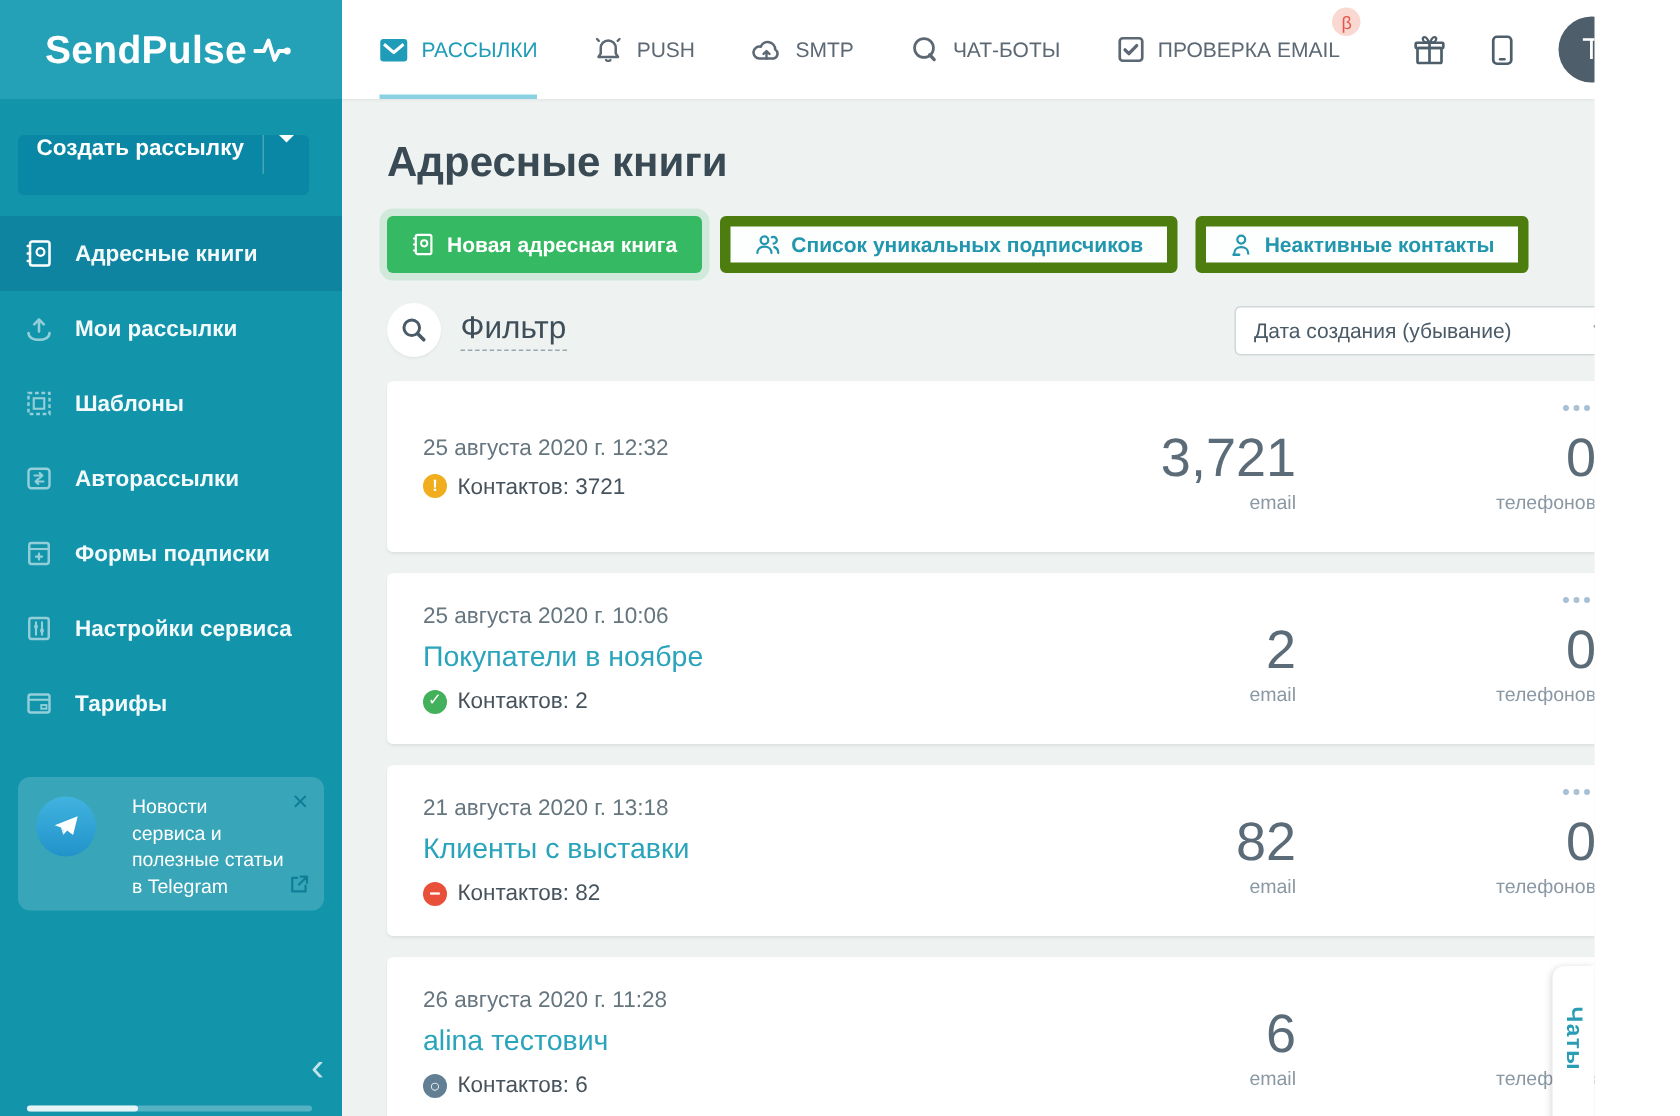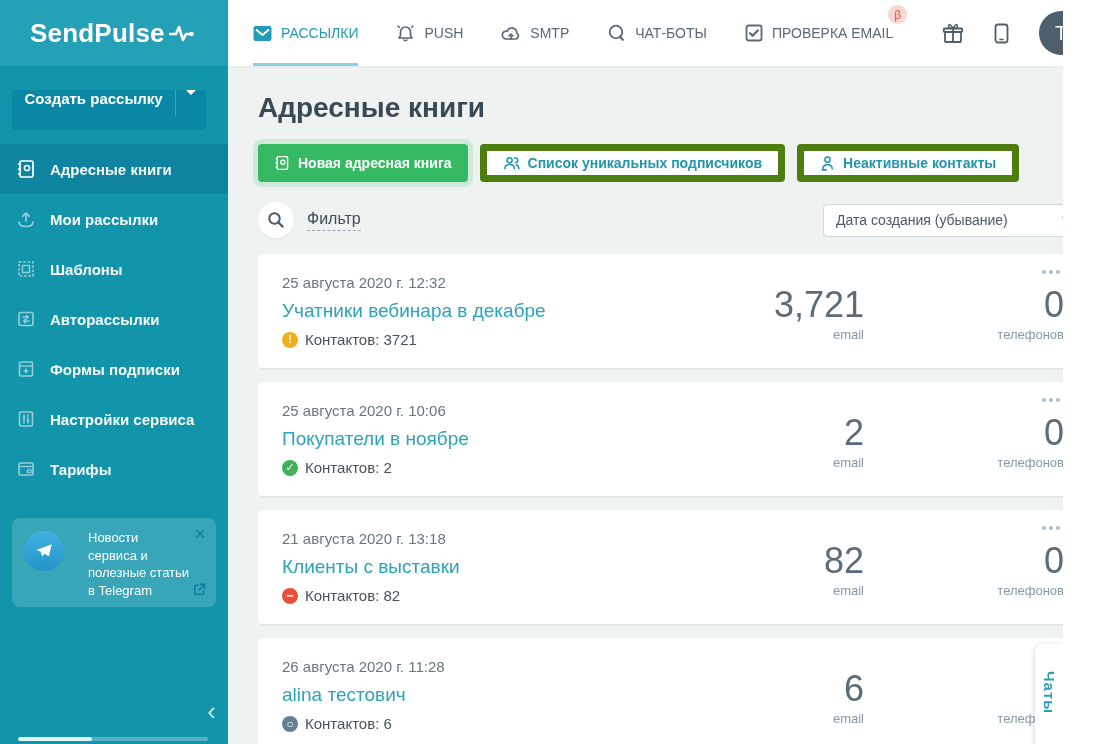--- a/index.html
+++ b/index.html
@@ -58,21 +58,21 @@
   .title-row { display:flex; align-items:center; justify-content:space-between; }
   .page-title { font-size:28px; color:#3a4a54; font-weight:bold; }
   .actions-row { margin-top:20px; display:flex; gap:12px; }
   .btn { height:38px; border-radius:4px; font-size:14px; font-weight:bold; display:flex; align-items:center; gap:8px;
          padding:0 16px; cursor:pointer; font-family:inherit; }
   .btn-green { background:#35b963; border:none; color:#fff; box-shadow:0 0 0 5px rgba(53,185,99,0.16); }
   .btn-outline { background:#fdfefe; border:7px solid #4d7c0f; color:#2196ad; }
   .filter-row { margin-top:20px; display:flex; align-items:center; }
   .search-circle { width:36px; height:36px; border-radius:50%; background:#fff; border:none; display:flex; align-items:center;
                    justify-content:center; cursor:pointer; box-shadow:0 1px 2px rgba(0,0,0,0.06); }
-  .filter-label { margin-left:13px; font-size:16px; color:#3f4f5a; border-bottom:1px dashed #9aa7b0; padding-bottom:2px; cursor:pointer; }
+  .filter-label { margin-left:13px; font-size:21px; color:#3f4f5a; border-bottom:1px dashed #9aa7b0; padding-bottom:2px; cursor:pointer; }
   .sort-select { margin-left:auto; width:265px; height:33px; background:#fff; border:1px solid #cfd7da; border-radius:4px;
                  display:flex; align-items:center; padding:0 12px; font-size:14px; color:#4a5a66; cursor:pointer; }
   .sort-chevron { margin-left:auto; }
 
   .book-list { margin-top:16px; }
   .card { position:relative; background:#fff; border-radius:4px; height:114px; margin-bottom:14px;
           box-shadow:0 1px 2px rgba(0,0,0,0.07); display:flex; align-items:center; padding:0 24px; }
   .card-left { flex:1; }
   .card-date { font-size:15px; color:#66767f; }
   .card-title { display:inline-block; margin-top:9px; font-size:19px; color:#2aa4bb; text-decoration:none; cursor:pointer; }
@@ -315,21 +315,20 @@
           <path d="M1.5 1.5L6.5 7l5-5.5" fill="none" stroke="#3f4f5a" stroke-width="2" stroke-linecap="round" stroke-linejoin="round"></path>
         </svg>
       </div>
     </div>
 
     <div class="book-list">
 
       <div class="card">
         <div class="card-left">
           <div class="card-date">25 августа 2020 г. 12:32</div>
-          <a class="card-title">Учатники вебинара в декабре</a>
           <div class="card-contacts">
             <span class="sicon warn">!</span>
             <span>Контактов: 3721</span>
           </div>
         </div>
         <div class="card-stats">
           <div class="stat email">
               <div class="num">3,721</div>
               <div class="lbl">email</div>
             </div>

